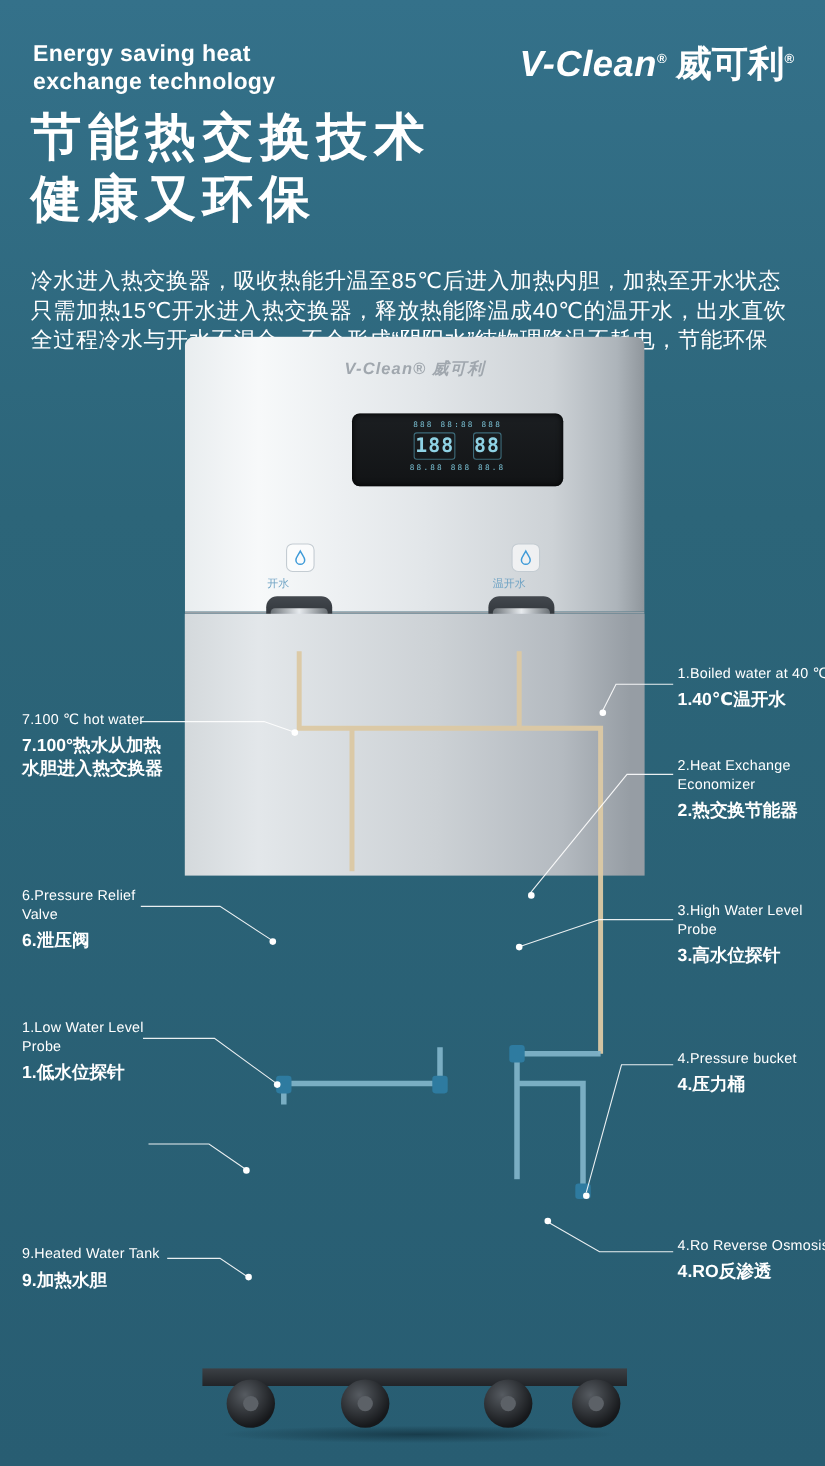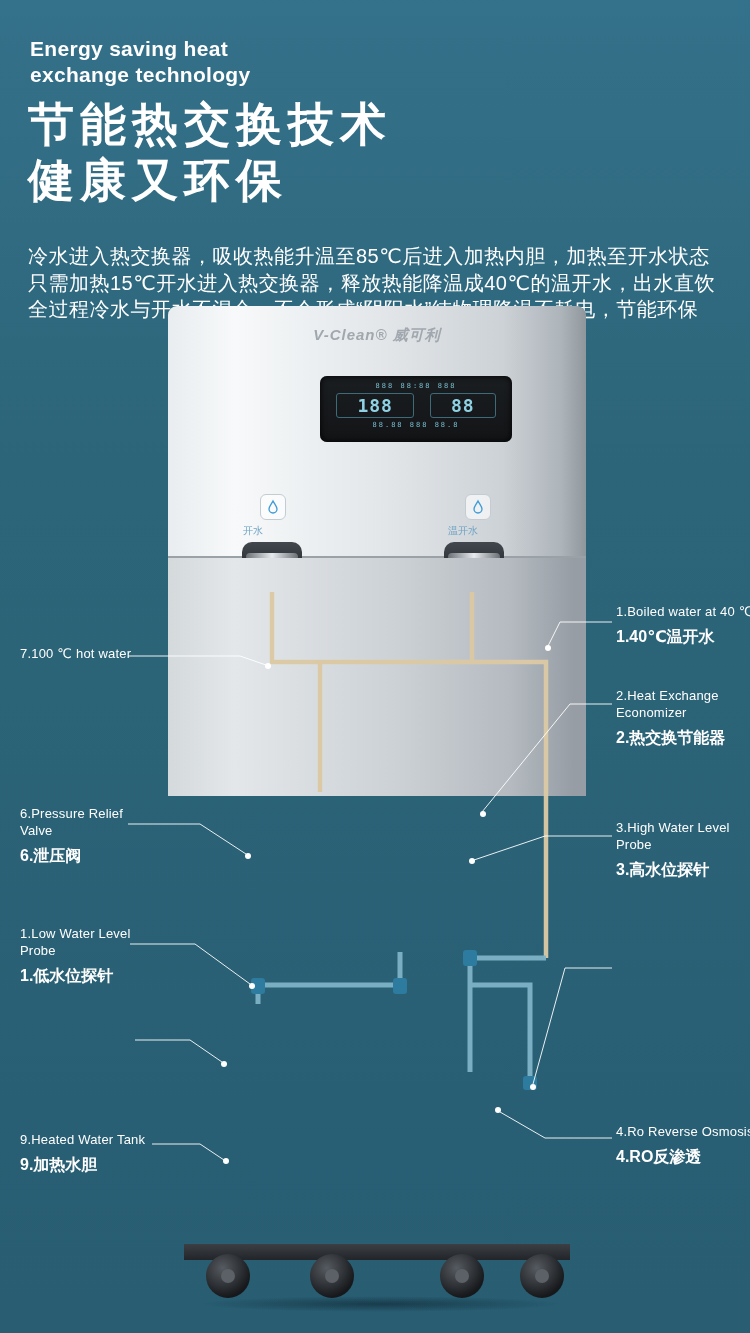--- a/index.html
+++ b/index.html
@@ -27,21 +27,21 @@
   .m-top { position:absolute; left:0; top:0; width:418px; height:252px; border-radius:9px 9px 0 0;
            background:linear-gradient(90deg,#e9edef 0%,#f7f9fa 16%,#e2e6e9 52%,#cdd2d6 80%,#adb4ba 94%,#8f969c 100%);
            border-bottom:2px solid #9aa1a7; }
   .panel-brand { position:absolute; left:0; right:0; top:20px; text-align:center; font-size:15px;
                  font-weight:bold; font-style:italic; color:#a0a7ae; letter-spacing:1px; }
   .display { position:absolute; left:152px; top:70px; width:192px; height:66px; border-radius:7px;
              background:linear-gradient(180deg,#1b1e21,#121416); color:#8fd2e4; padding:5px 10px;
              font-family:"DejaVu Sans Mono",monospace; box-shadow:inset 0 0 6px #000; }
   .disp-row-sm { font-size:7px; letter-spacing:2px; color:#79bfd2; text-align:center; line-height:10px; }
   .disp-main { display:flex; justify-content:center; gap:16px; align-items:center; margin:2px 0; }
-  .disp-box { border:1px solid #3d6b7a; border-radius:3px; padding:1px 20px; font-size:18px;
+  .disp-box { border:1px solid #3d6b7a; border-radius:3px; padding:1px 0; font-size:18px;
               font-weight:bold; letter-spacing:1px; }
   .panel-btn { position:absolute; width:26px; height:26px; border:1px solid #c4ccd2; border-radius:6px;
                background:rgba(255,255,255,.65); display:flex; align-items:center; justify-content:center; }
   .btn-1 { left:92px;  top:188px; }
   .btn-2 { left:297px; top:188px; }
   .btn-label { position:absolute; top:218px; font-size:10px; color:#6fa3c4; text-align:left; width:60px; }
   .btn-label-1 { left:75px; }
   .btn-label-2 { left:280px; }
 
   .faucet { position:absolute; width:60px; height:32px; top:236px;
@@ -103,20 +103,23 @@
   .co .en { font-size:13px; line-height:1.3; white-space:pre; letter-spacing:.2px; }
   .co .cn { font-size:16px; font-weight:bold; line-height:1.35; margin-top:5px; white-space:pre; }
 </style>
 </head>
 <body>
 
 <div class="page">
 
   <div class="eyebrow">Energy saving heat
 exchange technology</div>
+  <div class="logo">
+    <span class="vbrand">V-Clean</span><sup>®</sup><span class="cnbrand">威可利</span><sup>®</sup>
+  </div>
 
   <div class="title-line title-1">节能热交换技术</div>
   <div class="title-line title-2">健康又环保</div>
   <div class="intro">冷水进入热交换器，吸收热能升温至85℃后进入加热内胆，加热至开水状态只需加热15℃开水进入热交换器，释放热能降温成40℃的温开水，出水直饮全过程冷水与开水不混合，不会形成“阴阳水”纯物理降温不耗电，节能环保</div>
 
   <div class="floor-shadow"></div>
 
   <div class="machine">
     <div class="m-top">
       <div class="panel-brand">V-Clean® 威可利</div>
@@ -213,27 +216,33 @@
   <div class="co co-r" style="top:688px">
     <div class="en">2.Heat Exchange
 Economizer</div>
     <div class="cn">2.热交换节能器</div>
   </div>
   <div class="co co-r" style="top:820px">
     <div class="en">3.High Water Level
 Probe</div>
     <div class="cn">3.高水位探针</div>
   </div>
+  <div class="co co-r" style="top:954px">
+    <div class="en">4.Pressure bucket</div>
+    <div class="cn">4.压力桶</div>
+  </div>
   <div class="co co-r" style="top:1124px">
     <div class="en">4.Ro Reverse Osmosis</div>
     <div class="cn">4.RO反渗透</div>
   </div>
 
   <div class="co co-l" style="top:646px">
     <div class="en">7.100 ℃ hot water</div>
+    <div class="cn">7.100°热水从加热
+水胆进入热交换器</div>
   </div>
   <div class="co co-l" style="top:806px">
     <div class="en">6.Pressure Relief
 Valve</div>
     <div class="cn">6.泄压阀</div>
   </div>
   <div class="co co-l" style="top:926px">
     <div class="en">1.Low Water Level
 Probe</div>
     <div class="cn">1.低水位探针</div>

